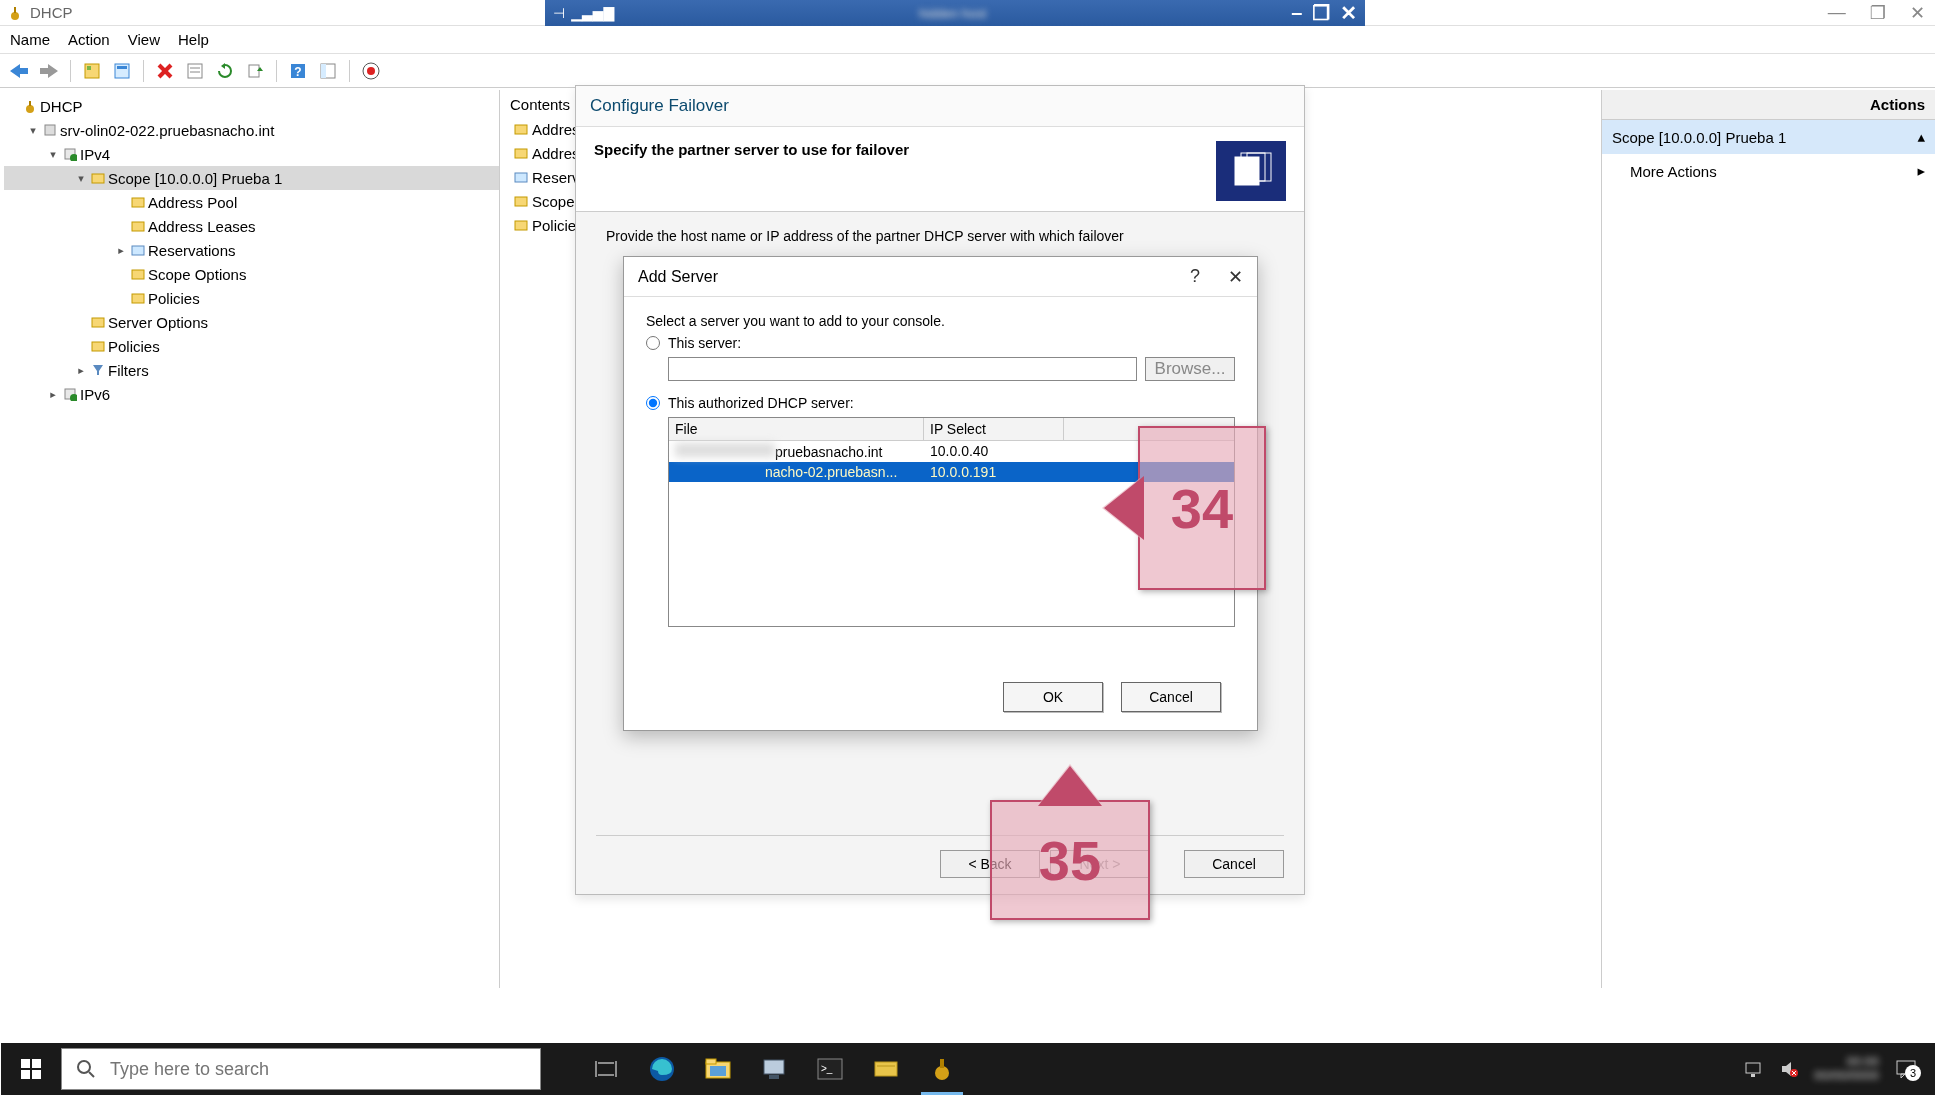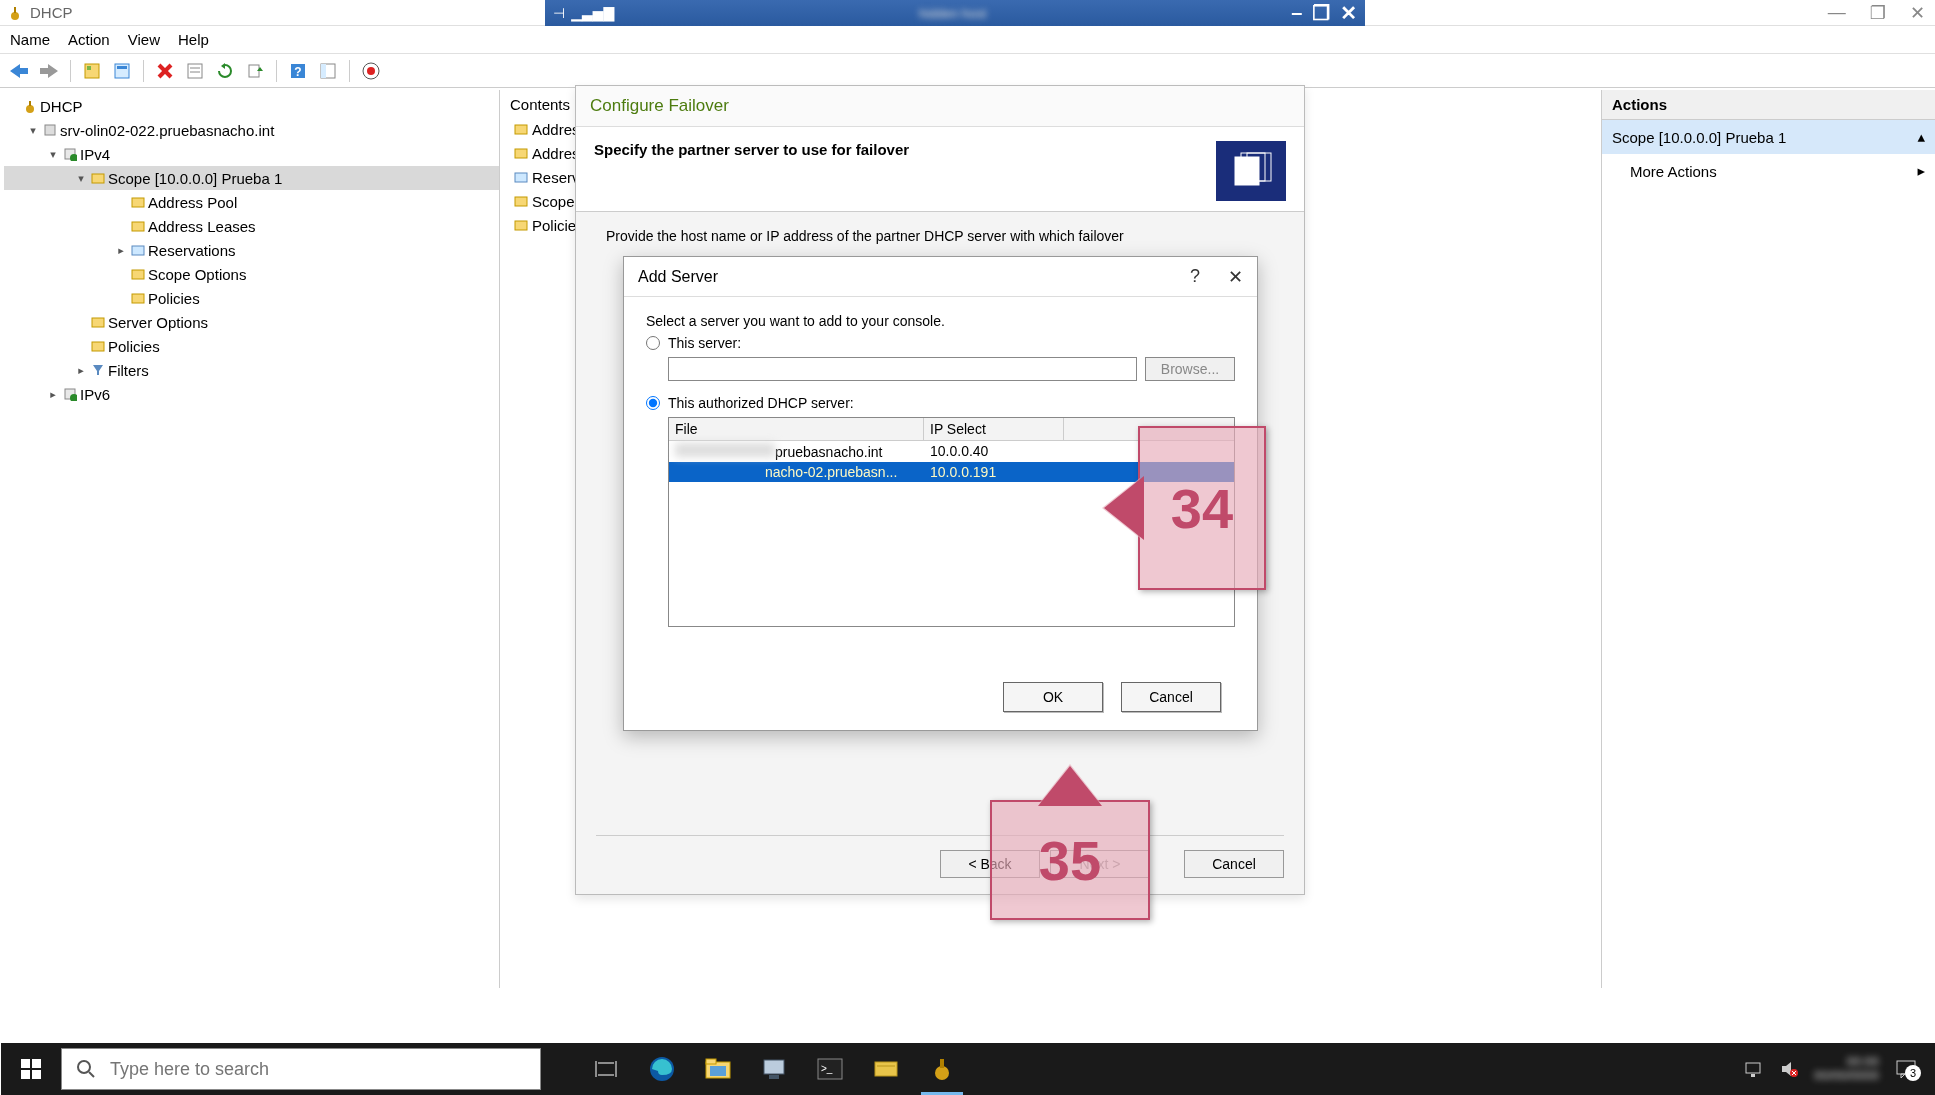--- a/index.html
+++ b/index.html
@@ -30,44 +30,44 @@
 .tree-row .ic { width:20px; display:inline-flex; justify-content:center; font-size:14px;}
 .tree-row.sel2 { background:#d9d9d9;}
 .ind0{padding-left:2px}.ind1{padding-left:22px}.ind2{padding-left:42px}.ind3{padding-left:70px}.ind4{padding-left:110px}
 
 .content-pane { flex:1; border-right:1px solid #ccc; padding:6px 0 0 10px; background:#fff;}
 .content-h { font-size:15px; margin-bottom:4px;}
 .content-list .citem { display:flex; align-items:center; height:24px; font-size:15px;}
 .content-list .citem .ic{width:22px;display:inline-flex;justify-content:center;font-size:14px;}
 
 .actions-pane { width: 333px; background:#fff;}
-.ah { background:#f0f0f0; padding:6px 10px; font-weight:bold; font-size:15px; border-bottom:1px solid #ccc;}
+.ah { background:#f0f0f0; padding:6px 10px; font-weight:bold; font-size:15px; border-bottom:1px solid #ccc;text-align:right;}
 .arow { padding:8px 10px; font-size:15px; display:flex; justify-content:space-between; align-items:center;}
 .arow.hl { background:#d6e8fa;}
 
 .wizard { position:absolute; left:575px; top:85px; width:730px; height:810px; border:1px solid #bbb; background:#f4f4f4; box-shadow:0 4px 10px rgba(0,0,0,0.1);}
-.wz-title { padding:10px 14px; font-size:17px; color:#4d7c0f; border-bottom:1px solid #ddd; background:#fafafa;}
+.wz-title { padding:10px 14px; font-size:17px; color:#0c4a6e; border-bottom:1px solid #ddd; background:#fafafa;}
 .wz-head { display:flex; padding:14px 18px 10px; align-items:flex-start; background:#fff; border-bottom:1px solid #ccc;}
 .wz-head-text { font-weight:bold; font-size:15px; flex:1;}
 .wz-head-icon { width:70px; height:60px; background:#1a2d7a; display:flex; align-items:center; justify-content:center; color:#fff;}
 .wz-body { padding: 8px 30px 20px; font-size:14px;}
 .wz-instr { font-size:14px; margin:8px 0 2px;}
 .wz-footer { position:absolute; bottom:16px; right:20px; left:20px; display:flex; justify-content:flex-end; gap:10px; border-top:1px solid #ccc; padding-top:14px;}
 .wbtn { width:100px; height:28px; border:1px solid #999; background:#f0f0f0; font-size:14px;}
 .wbtn.dis { color:#999;}
 
 .adddlg { position:absolute; left:623px; top:256px; width:635px; height:475px; border:1px solid #999; background:#fff; box-shadow:0 6px 18px rgba(0,0,0,0.25);}
 .ad-title { height:40px; display:flex; align-items:center; padding:0 14px; font-size:16px; border-bottom:1px solid #ddd;}
 .ad-title .adctrls{ margin-left:auto; display:flex; gap:28px; font-size:18px; color:#333;}
 .ad-body { padding:16px 22px; font-size:14px;}
 .radio-row { display:flex; align-items:center; gap:8px; margin:6px 0;}
 .radio-row input{width:14px;height:14px;}
 .srv-input { display:flex; gap:8px; margin:4px 0 14px 22px;}
 .srv-input input[type=text]{ flex:1; height:24px; border:1px solid #888; padding:0 4px; background:#fff;}
-.browse-btn { width:90px; height:24px; border:1px solid #888; background:#f0f0f0; font-size:14px; color:#888;}
+.browse-btn { width:90px; height:24px; border:1px solid #888; background:#f0f0f0; font-size:17px; color:#888;}
 .srv-table { border:1px solid #888; margin:4px 0 0 22px; height:210px; background:#fff;}
 .th { display:flex; background:#f3f3f3; border-bottom:1px solid #ccc; font-size:14px;}
 .th .c1{width:255px; padding:3px 6px; border-right:1px solid #ccc;}
 .th .c2{width:140px; padding:3px 6px; border-right:1px solid #ccc;}
 .tr { display:flex; font-size:14px;}
 .tr .c1{width:255px; padding:2px 6px;}
 .tr .c2{width:140px; padding:2px 6px;}
 .tr.selrow { background:#0a64c8; color:#fef9c3;}
 .blurred { filter: blur(4px); background:#ddd; color:transparent; text-shadow:0 0 6px #888; display:inline-block; width:100px; height:14px;}
 .ad-footer { position:absolute; bottom:18px; right:36px; display:flex; gap:18px;}

